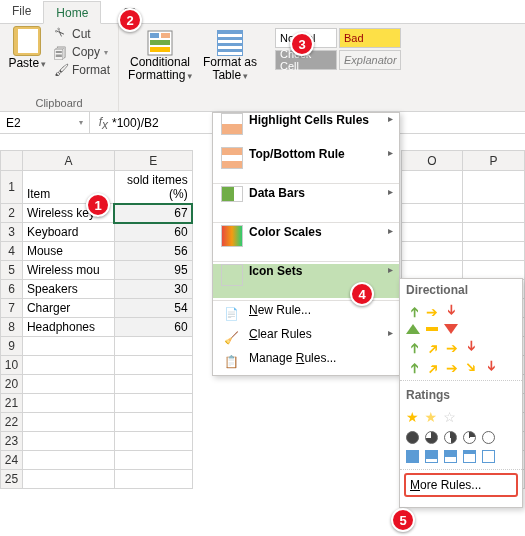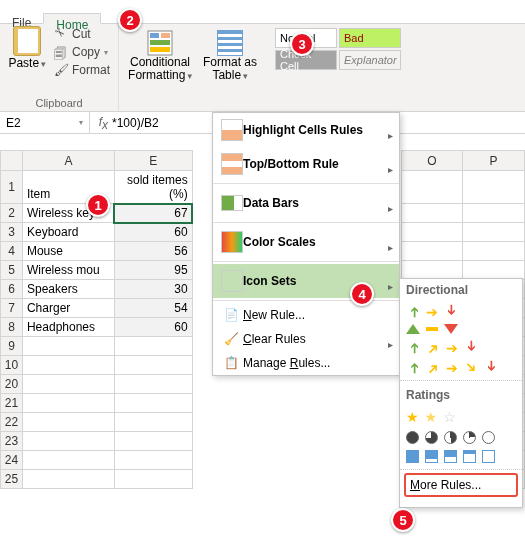--- a/index.html
+++ b/index.html
@@ -1,20 +1,20 @@
 <!DOCTYPE html>
 <html><head>
 <meta charset="utf-8">
 <style>
   * { box-sizing: border-box; margin: 0; padding: 0; font-family: "Segoe UI", Tahoma, sans-serif; font-size: 12px; }
   body { background: #fff; width: 525px; height: 536px; overflow: hidden; position: relative; }
 
   
   .tabs { height: 24px; display: flex; align-items: stretch; background: #fff; border-bottom: 1px solid #d4d4d4; }
-  .tab { padding: 4px 12px; color: #444; cursor: default; margin-top: 12px; }
+  .tab { padding: 4px 12px; color: #444; cursor: default; }
   .tab.active { background: #f3f2f1; border: 1px solid #d4d4d4; border-bottom: 1px solid #f3f2f1; color: #217346; position: relative; top: 1px; }
 
   
   .ribbon { background: #f3f2f1; height: 88px; border-bottom: 1px solid #d4d4d4; display: flex; }
   .group { border-right: 1px solid #e1dfdd; padding: 2px 6px 0 6px; display: flex; flex-direction: column; justify-content: space-between; }
   .group-title { text-align: center; font-size: 11px; color: #666; padding-bottom: 2px; }
   .paste-btn { display: flex; flex-direction: column; align-items: center; width: 42px; }
   .paste-icon { width: 28px; height: 30px; background: linear-gradient(#fff,#fff) 4px 2px/20px 24px no-repeat, #e8c165; border: 1px solid #bfa04b; border-radius: 3px; }
   .clip-col { display: flex; flex-direction: column; gap: 2px; margin-left: 4px; }
   .clip-row { display: flex; align-items: center; gap: 4px; color: #444; padding: 1px 2px; }
@@ -27,21 +27,21 @@
   .fmt-btn { display: flex; flex-direction: column; align-items: center; width: 70px; padding-top: 2px; }
   .cf-icon { width: 26px; height: 26px; }
   .tbl-icon { width: 26px; height: 26px; background: repeating-linear-gradient(#6ea1d4 0 3px, #fff 3px 6px); border: 1px solid #6ea1d4; }
   .fmt-btn span { text-align: center; line-height: 13px; }
   .arrow::after { content: "▾"; font-size: 9px; color: #666; margin-left: 2px; }
 
   .styles-group { padding: 4px; display: flex; flex-direction: column; gap: 2px; }
   .style-row { display: flex; gap: 2px; }
   .style-cell { width: 62px; height: 20px; border: 1px solid #ccc; display: flex; align-items: center; padding: 0 4px; font-size: 11px; }
   .style-normal { background: #fff; }
-  .style-bad { background: #bef264; color: #9c0006; }
+  .style-bad { background: #fde047; color: #9c0006; }
   .style-check { background: #a5a5a5; color: #fff; }
   .style-expl { font-style: italic; color: #7f7f7f; }
 
   
   .formula { height: 22px; border-bottom: 1px solid #d4d4d4; display: flex; align-items: center; }
   .namebox { width: 90px; border-right: 1px solid #d4d4d4; padding: 0 6px; height: 22px; display: flex; align-items: center; justify-content: space-between; }
   .namebox::after { content: "▾"; font-size: 8px; color: #888; }
   .fx { width: 18px; text-align: right; color: #666; padding-top:2px;}
   .formula-text { padding: 0 4px; flex: 1; }
 
@@ -58,21 +58,21 @@
   .grid td { padding: 2px 4px; height: 19px; }
   .selcol { background: #e8f1df; }
   .selrow { background: #e8f1df; }
   .num { text-align: right; }
   .grid td.selCell { background: #f2f2f2; }
   .selBorder { outline: 2px solid #217346; outline-offset: -1px; }
   .hdr1 { background: #fff; vertical-align: bottom; }
 
   
   .menu { position: absolute; left: 212px; top: 112px; width: 188px; background: #fff; border: 1px solid #c8c6c4; box-shadow: 2px 2px 6px rgba(0,0,0,.2); z-index: 10; }
-  .menu-item { display: flex; align-items: center; height: 34px; padding: 0 8px; gap: 0; position: relative; }
+  .menu-item { display: flex; align-items: flex-start; height: 34px; padding: 0 8px; gap: 6px; position: relative; }
   .menu-item.hover { background: #c3e0b4; }
   .menu-item .sub::after { content: "▸"; position: absolute; right: 6px; font-size: 10px; color: #666; }
   .menu-sep { border-top: 1px solid #e1dfdd; margin: 2px 0; }
   .menu-item.sm { height: 24px; }
   .menu-ico { width: 22px; height: 22px; display: flex; align-items: center; justify-content: center; }
   .ico-hc { background: linear-gradient(#fff 0 50%, #f4b083 50% 100%); border: 1px solid #ccc; }
   .ico-tb { background: linear-gradient(#f4b083 0 33%, #fff 33% 66%, #f4b083 66% 100%); border: 1px solid #ccc; }
   .ico-db { background: linear-gradient(90deg,#70ad47 0 60%, #fff 60% 100%); border: 1px solid #ccc; height:16px; }
   .ico-cs { background: linear-gradient(90deg,#e74c3c,#f39c12,#2ecc71); border: 1px solid #ccc; }
   .ico-is { border: 1px solid #ccc; display: grid; grid-template-columns: repeat(3,1fr); grid-template-rows: repeat(3,1fr); width:22px;height:22px;}

